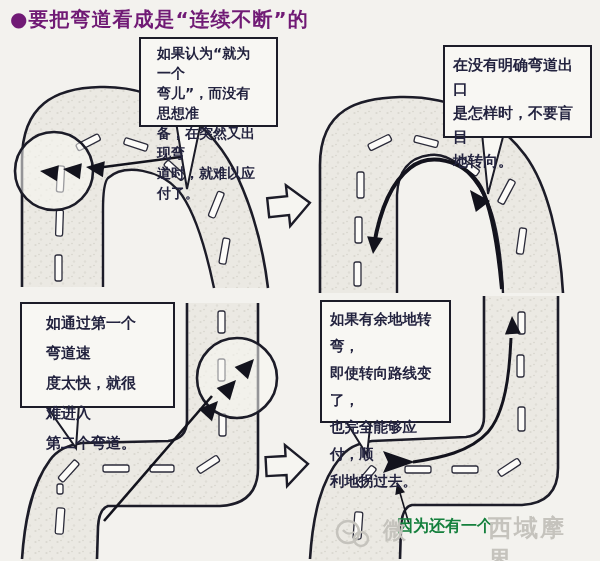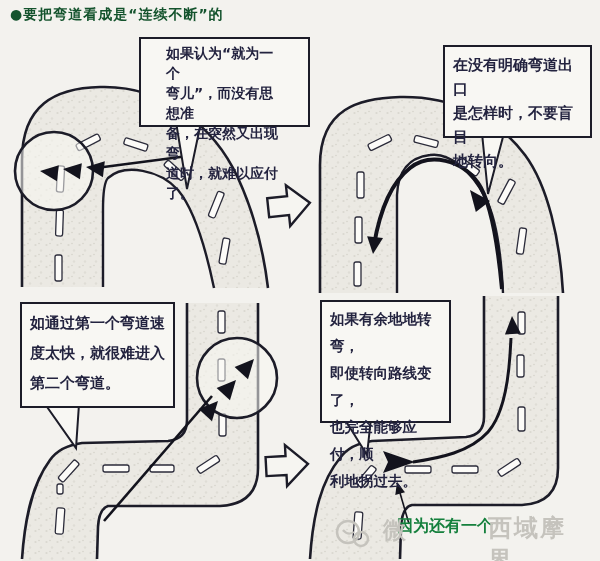--- a/index.html
+++ b/index.html
@@ -3,30 +3,30 @@
 <meta charset="utf-8">
 <style>
   html,body{margin:0;padding:0;background:#ffffff;}
   #page{
     position:relative;width:600px;height:561px;overflow:hidden;
     background:#f3f2ee;font-family:"DejaVu Sans","Liberation Sans",sans-serif;
   }
   #art{position:absolute;left:0;top:0;}
   .title{
     position:absolute;left:10px;top:6px;width:420px;
-    font-size:14px;font-weight:bold;color:#14532d;letter-spacing:1px;
+    font-size:20px;font-weight:bold;color:#701a75;letter-spacing:1px;
   }
   .callout{
     position:absolute;box-sizing:border-box;
     background:#f8f7f3;border:2px solid #1c1c28;color:#23233f;
     font-weight:bold;white-space:pre-line;z-index:5;
   }
-  .co-tl{left:139px;top:37px;width:171px;height:90px;font-size:14px;line-height:20px;padding:4px 25px;}
+  .co-tl{left:139px;top:37px;width:139px;height:90px;font-size:14px;line-height:20px;padding:4px 16px;}
   .co-tr{left:443px;top:45px;width:149px;height:93px;font-size:15px;line-height:24px;padding:6px 8px;}
-  .co-bl{left:20px;top:302px;width:155px;height:106px;font-size:15px;line-height:30px;padding:4px 8px;}
+  .co-bl{left:20px;top:302px;width:155px;height:106px;font-size:15px;line-height:30px;padding:4px 24px;}
   .co-br{left:320px;top:300px;width:131px;height:123px;font-size:14.5px;line-height:27px;padding:4px 8px;}
   .caption{
     position:absolute;color:#15803d;font-weight:bold;font-size:16px;z-index:6;
     white-space:nowrap;
   }
   .cap1{left:397px;top:516px;}
   .cap2{left:405px;top:536px;}
   .watermark{
     position:absolute;left:333px;top:509px;width:256px;height:48px;z-index:7;
     color:#c5c3bd;font-weight:bold;pointer-events:none;

